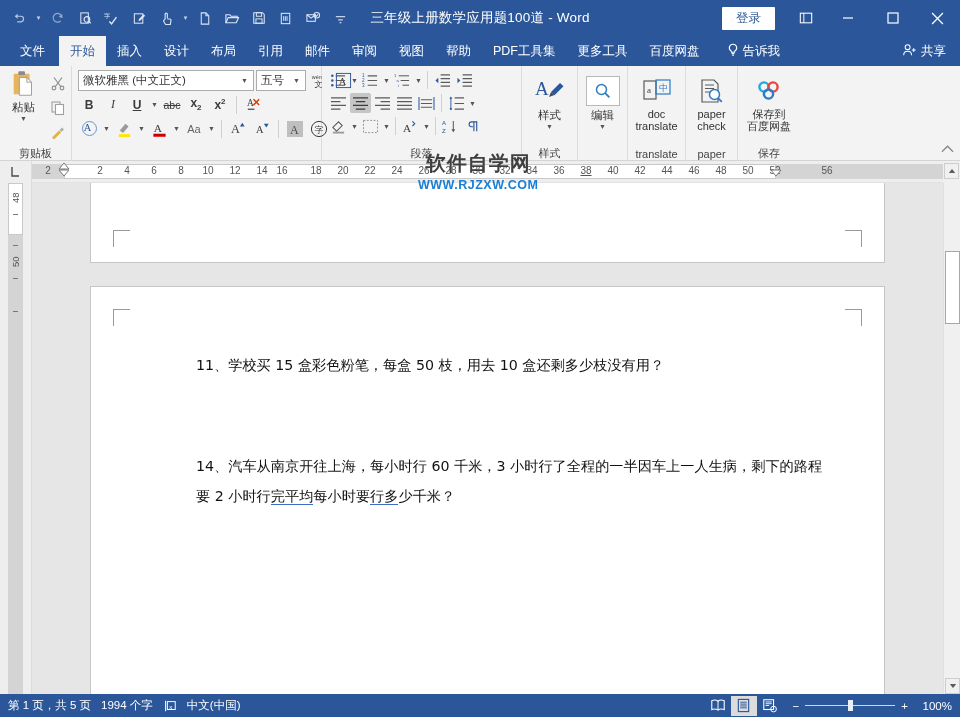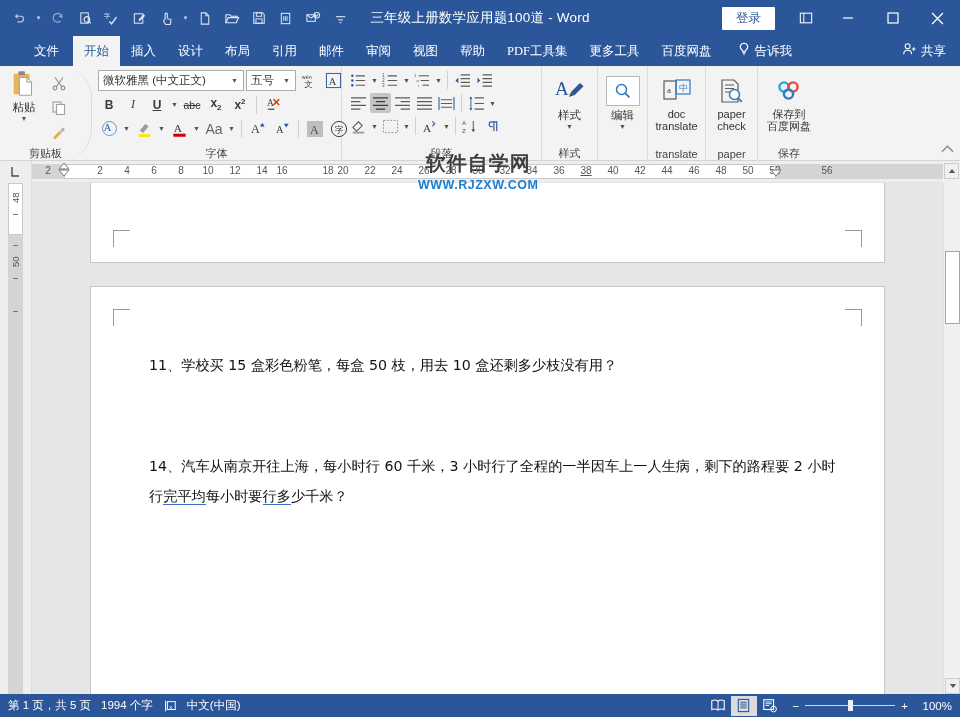--- a/index.html
+++ b/index.html
@@ -35,21 +35,21 @@
   }
   .winbtn {
     width: 45px; height: 36px; display: flex; align-items: center; justify-content: center;
     color: #ffffff; font-size: 13px;
   }
   .ribbon-display { width: 38px; }
 
   
   .tabbar {
     height: 30px; background: #2b579a; display: flex; align-items: flex-end;
-    flex: 0 0 30px; position: relative; padding-left: 20px; font-family: Liberation Serif, serif;
+    flex: 0 0 30px; position: relative; padding-left: 6px;
   }
   .tab {
     height: 30px; padding: 0 11px; display: flex; align-items: center;
     color: #ffffff; font-size: 12.5px; white-space: nowrap;
   }
   .tab.active { background: #f3f3f3; color: #2b579a; }
   .tab.file { padding: 0 14px; }
   .tellme { display: flex; align-items: center; gap: 4px; padding: 0 10px 0 16px; color:#fff; font-size:12.5px; height:30px;}
   .share { margin-left: auto; display:flex; align-items:center; gap:4px; padding: 0 14px 0 0; color:#fff; font-size:12.5px; height:30px;}
 
@@ -60,42 +60,42 @@
   }
   .grp { display: flex; flex-direction: column; height: 95px; position: relative; border-right: 1px solid #dcdcdc; }
   .grp-body { flex: 1; display: flex; align-items: flex-start; padding: 4px 5px 0 5px; }
   .grp-title {
     height: 15px; font-size: 11px; color: #444; text-align: center;
     display: flex; align-items: center; justify-content: center; position: relative;
   }
   .cbtn { display:flex; align-items:center; justify-content:center; border-radius:2px; }
 
   
-  .clip { width: 92px; border-radius: 32px; }
+  .clip { width: 72px; }
   .clip-body { display: flex; padding: 3px 2px 0 4px; }
   .paste {
     width: 40px; display: flex; flex-direction: column; align-items: center;
     font-size: 11px; color: #333;
   }
   .paste-ico { width: 30px; height: 30px; }
   .paste-lbl { margin-top: 1px; font-size: 11.5px; }
   .paste-car { font-size: 7px; color:#555; line-height: 8px; }
   .clip-side { display: flex; flex-direction: column; gap: 4px; padding: 3px 0 0 4px; }
   .clip-side .cbtn { width: 22px; height: 21px; }
 
   
   .fontgrp { width: 250px; }
   .fg-body { flex-direction: column; padding: 4px 5px 0 6px; gap: 3px; }
   .fg-row { display: flex; align-items: center; gap: 2px; }
   .combo {
     height: 21px; border: 1px solid #abacae; background:#fff; display:flex; align-items:center;
     font-size: 11.5px; color:#333; padding-left: 4px; position: relative;
   }
   .combo .car { margin-left:auto; padding: 0 5px; font-size: 7px; color:#555; }
-  .combo.fontname { width: 146px; }
+  .combo.fontname { width: 176px; }
   .combo.fontsize { width: 50px; }
   .sbtn { width: 22px; height: 21px; display:flex; align-items:center; justify-content:center; font-size: 12px; color:#3b3b3b; border-radius:2px;}
   .sbtn.b { font-weight: bold; }
   .sbtn.i { font-style: italic; font-family:"Liberation Serif", serif; }
   .sep { width: 1px; height: 18px; background: #d0d0d0; margin: 0 3px; }
   .mini-car { font-size: 7px; color: #555; width: 9px; display:flex; align-items:center; justify-content:center;}
 
   
   .paragrp { width: 200px; }
   .pg-body { flex-direction: column; padding: 4px 5px 0 6px; gap: 3px; }
@@ -165,21 +165,21 @@
   }
   .corner { position: absolute; width: 17px; height: 17px; }
   .corner.tl { border-left: 1px solid #9a9a9a; border-top: 1px solid #9a9a9a; }
   .corner.tr { border-right: 1px solid #9a9a9a; border-top: 1px solid #9a9a9a; }
 
   .doctext {
     position: absolute; left: 58px; right: 48px; top: 63px;
     font-family: "DejaVu Sans", "Liberation Sans", sans-serif;
     font-size: 14.2px; color: #111; line-height: 30px;
   }
-  .para { margin-bottom: 71px; }
+  .para { margin-bottom: 71px; margin-left: 47px; }
   .para:last-child { margin-bottom: 0; }
   .u-blue { border-bottom: 1px solid #3b6ec4; color:#111; }
 
   
   .vscroll {
     width: 17px; background: #f0f0f0; position: relative; border-left: 1px solid #e0e0e0;
   }
   .vs-arrow {
     position:absolute; left:1px; width:15px; height:16px; background:#f0f0f0;
     display:flex; align-items:center; justify-content:center; color:#666; font-size:7px;
@@ -458,21 +458,21 @@
           </div>
           <div class="mini-car">▼</div>
           <div class="sbtn">
             <svg width="17" height="18" viewBox="0 0 18 19">
                 <text x="3" y="12.5" font-size="12" fill="#3b3b3b" font-family="serif">A</text>
                 <rect x="2.5" y="14.5" width="13" height="3.2" fill="#cc0000"></rect>
               </svg>
           </div>
           <div class="mini-car">▼</div>
           <div class="sbtn">
-              <span style="font-size:14px;color:#666;">Aa</span>
+              <span style="font-size:11px;color:#666;">Aa</span>
             </div>
           <div class="mini-car">▼</div>
           <div class="sep"></div>
           <div class="sbtn">
             <svg width="17" height="17" viewBox="0 0 18 18">
                 <text x="1" y="14" font-size="13" fill="#3b3b3b" font-family="serif">A</text>
                 <path d="M13 3 15.5 7h-5z" fill="#2b579a"></path>
               </svg>
           </div>
           <div class="sbtn">
@@ -489,21 +489,20 @@
               </svg>
           </div>
           <div class="sbtn">
             <svg width="18" height="18" viewBox="0 0 18 18">
                 <circle cx="9" cy="9" r="7.6" fill="none" stroke="#3b3b3b" stroke-width="1"></circle>
                 <text x="4.5" y="13" font-size="9" fill="#3b3b3b" font-family="sans-serif">字</text>
               </svg>
           </div>
         </div>
       </div>
-      <div class="grp-title">字体</div>
     </div>
 
     <div class="grp paragrp">
       <div class="grp-body pg-body">
         <div class="pg-row">
           <div class="pbtn">
             <svg width="17" height="15" viewBox="0 0 18 16">
                 <circle cx="2.4" cy="3" r="1.3" fill="#2b579a"></circle>
                 <circle cx="2.4" cy="8" r="1.3" fill="#2b579a"></circle>
                 <circle cx="2.4" cy="13" r="1.3" fill="#2b579a"></circle>
@@ -733,21 +732,21 @@
       <div class="hr-num" style="left:795px;">56</div>
 
       <div class="hr-num" style="left:68px;">2</div>
       <div class="hr-num" style="left:95px;">4</div>
       <div class="hr-num" style="left:122px;">6</div>
       <div class="hr-num" style="left:149px;">8</div>
       <div class="hr-num" style="left:176px;">10</div>
       <div class="hr-num" style="left:203px;">12</div>
       <div class="hr-num" style="left:230px;">14</div>
       <div class="hr-num" style="left:250px;">16</div>
-      <div class="hr-num" style="left:296px;">18</div>
+      <div class="hr-num" style="left:284px;">18</div>
       <div class="hr-num" style="left:311px;">20</div>
       <div class="hr-num" style="left:338px;">22</div>
       <div class="hr-num" style="left:365px;">24</div>
       <div class="hr-num" style="left:392px;">26</div>
       <div class="hr-num" style="left:419px;">28</div>
       <div class="hr-num" style="left:446px;">30</div>
       <div class="hr-num" style="left:473px;">32</div>
       <div class="hr-num" style="left:500px;">34</div>
       <div class="hr-num" style="left:527px;">36</div>
       <div class="hr-num" style="left:554px;text-decoration:underline;">38</div>

